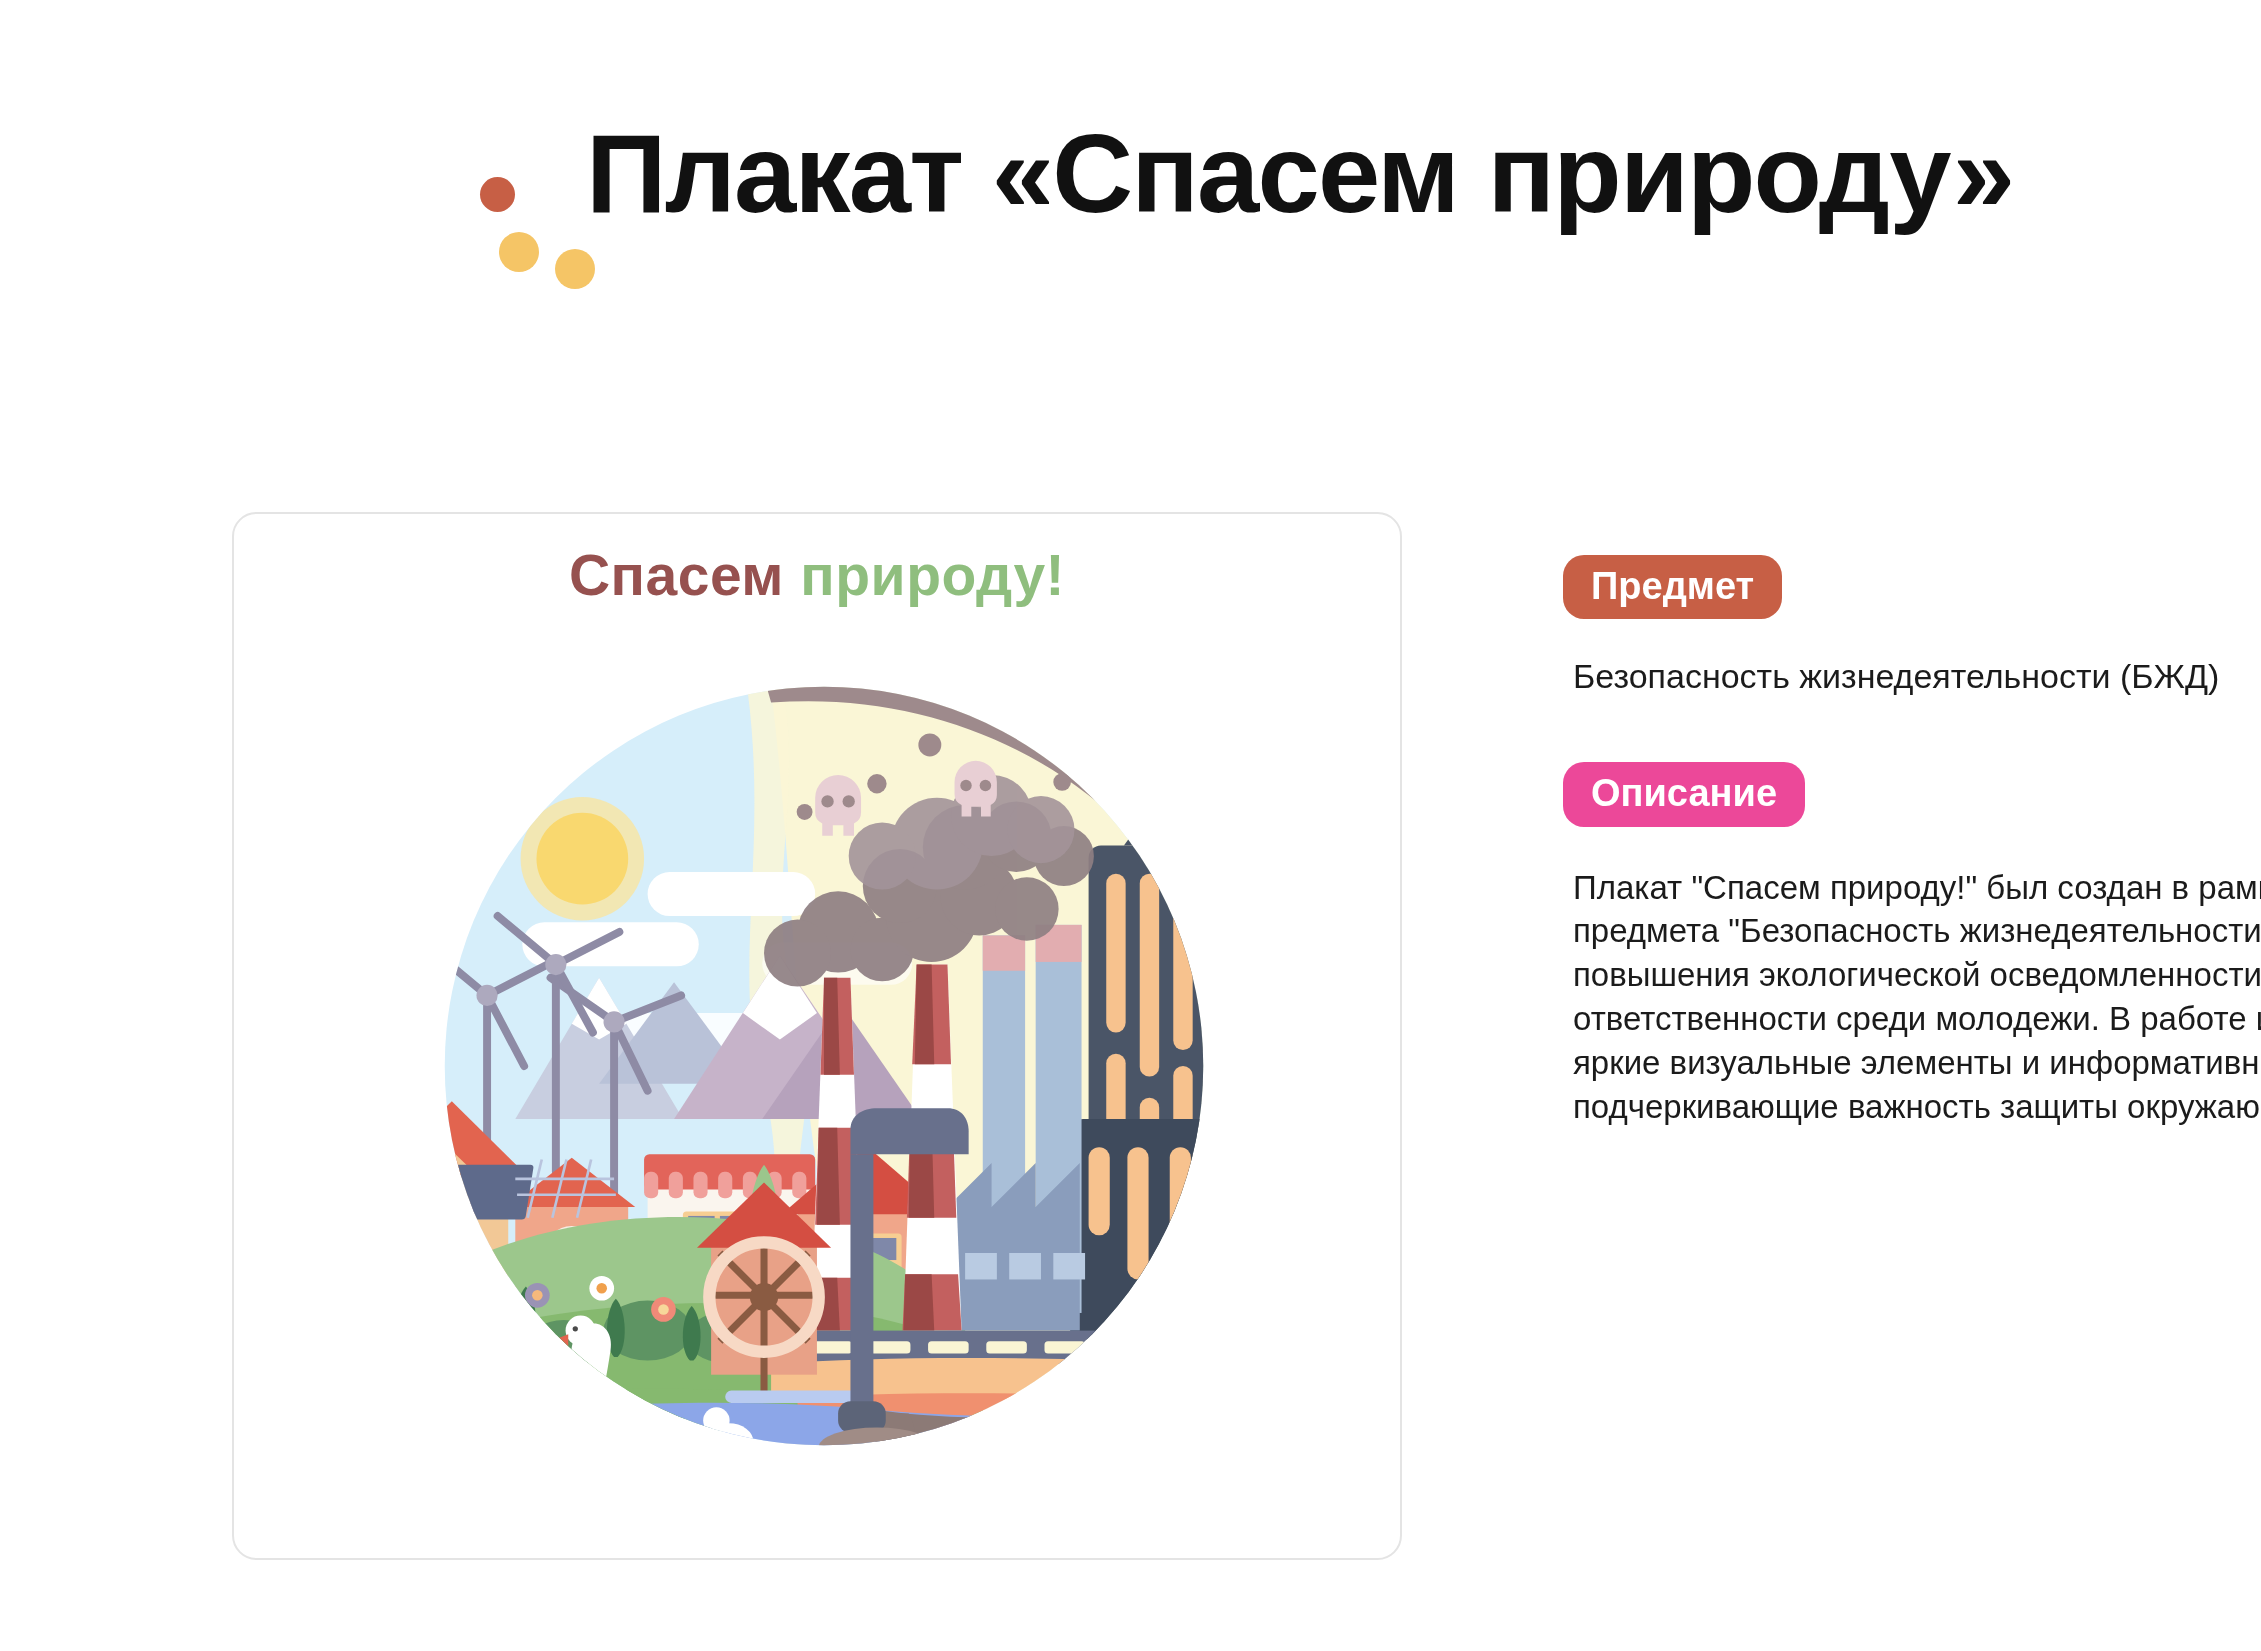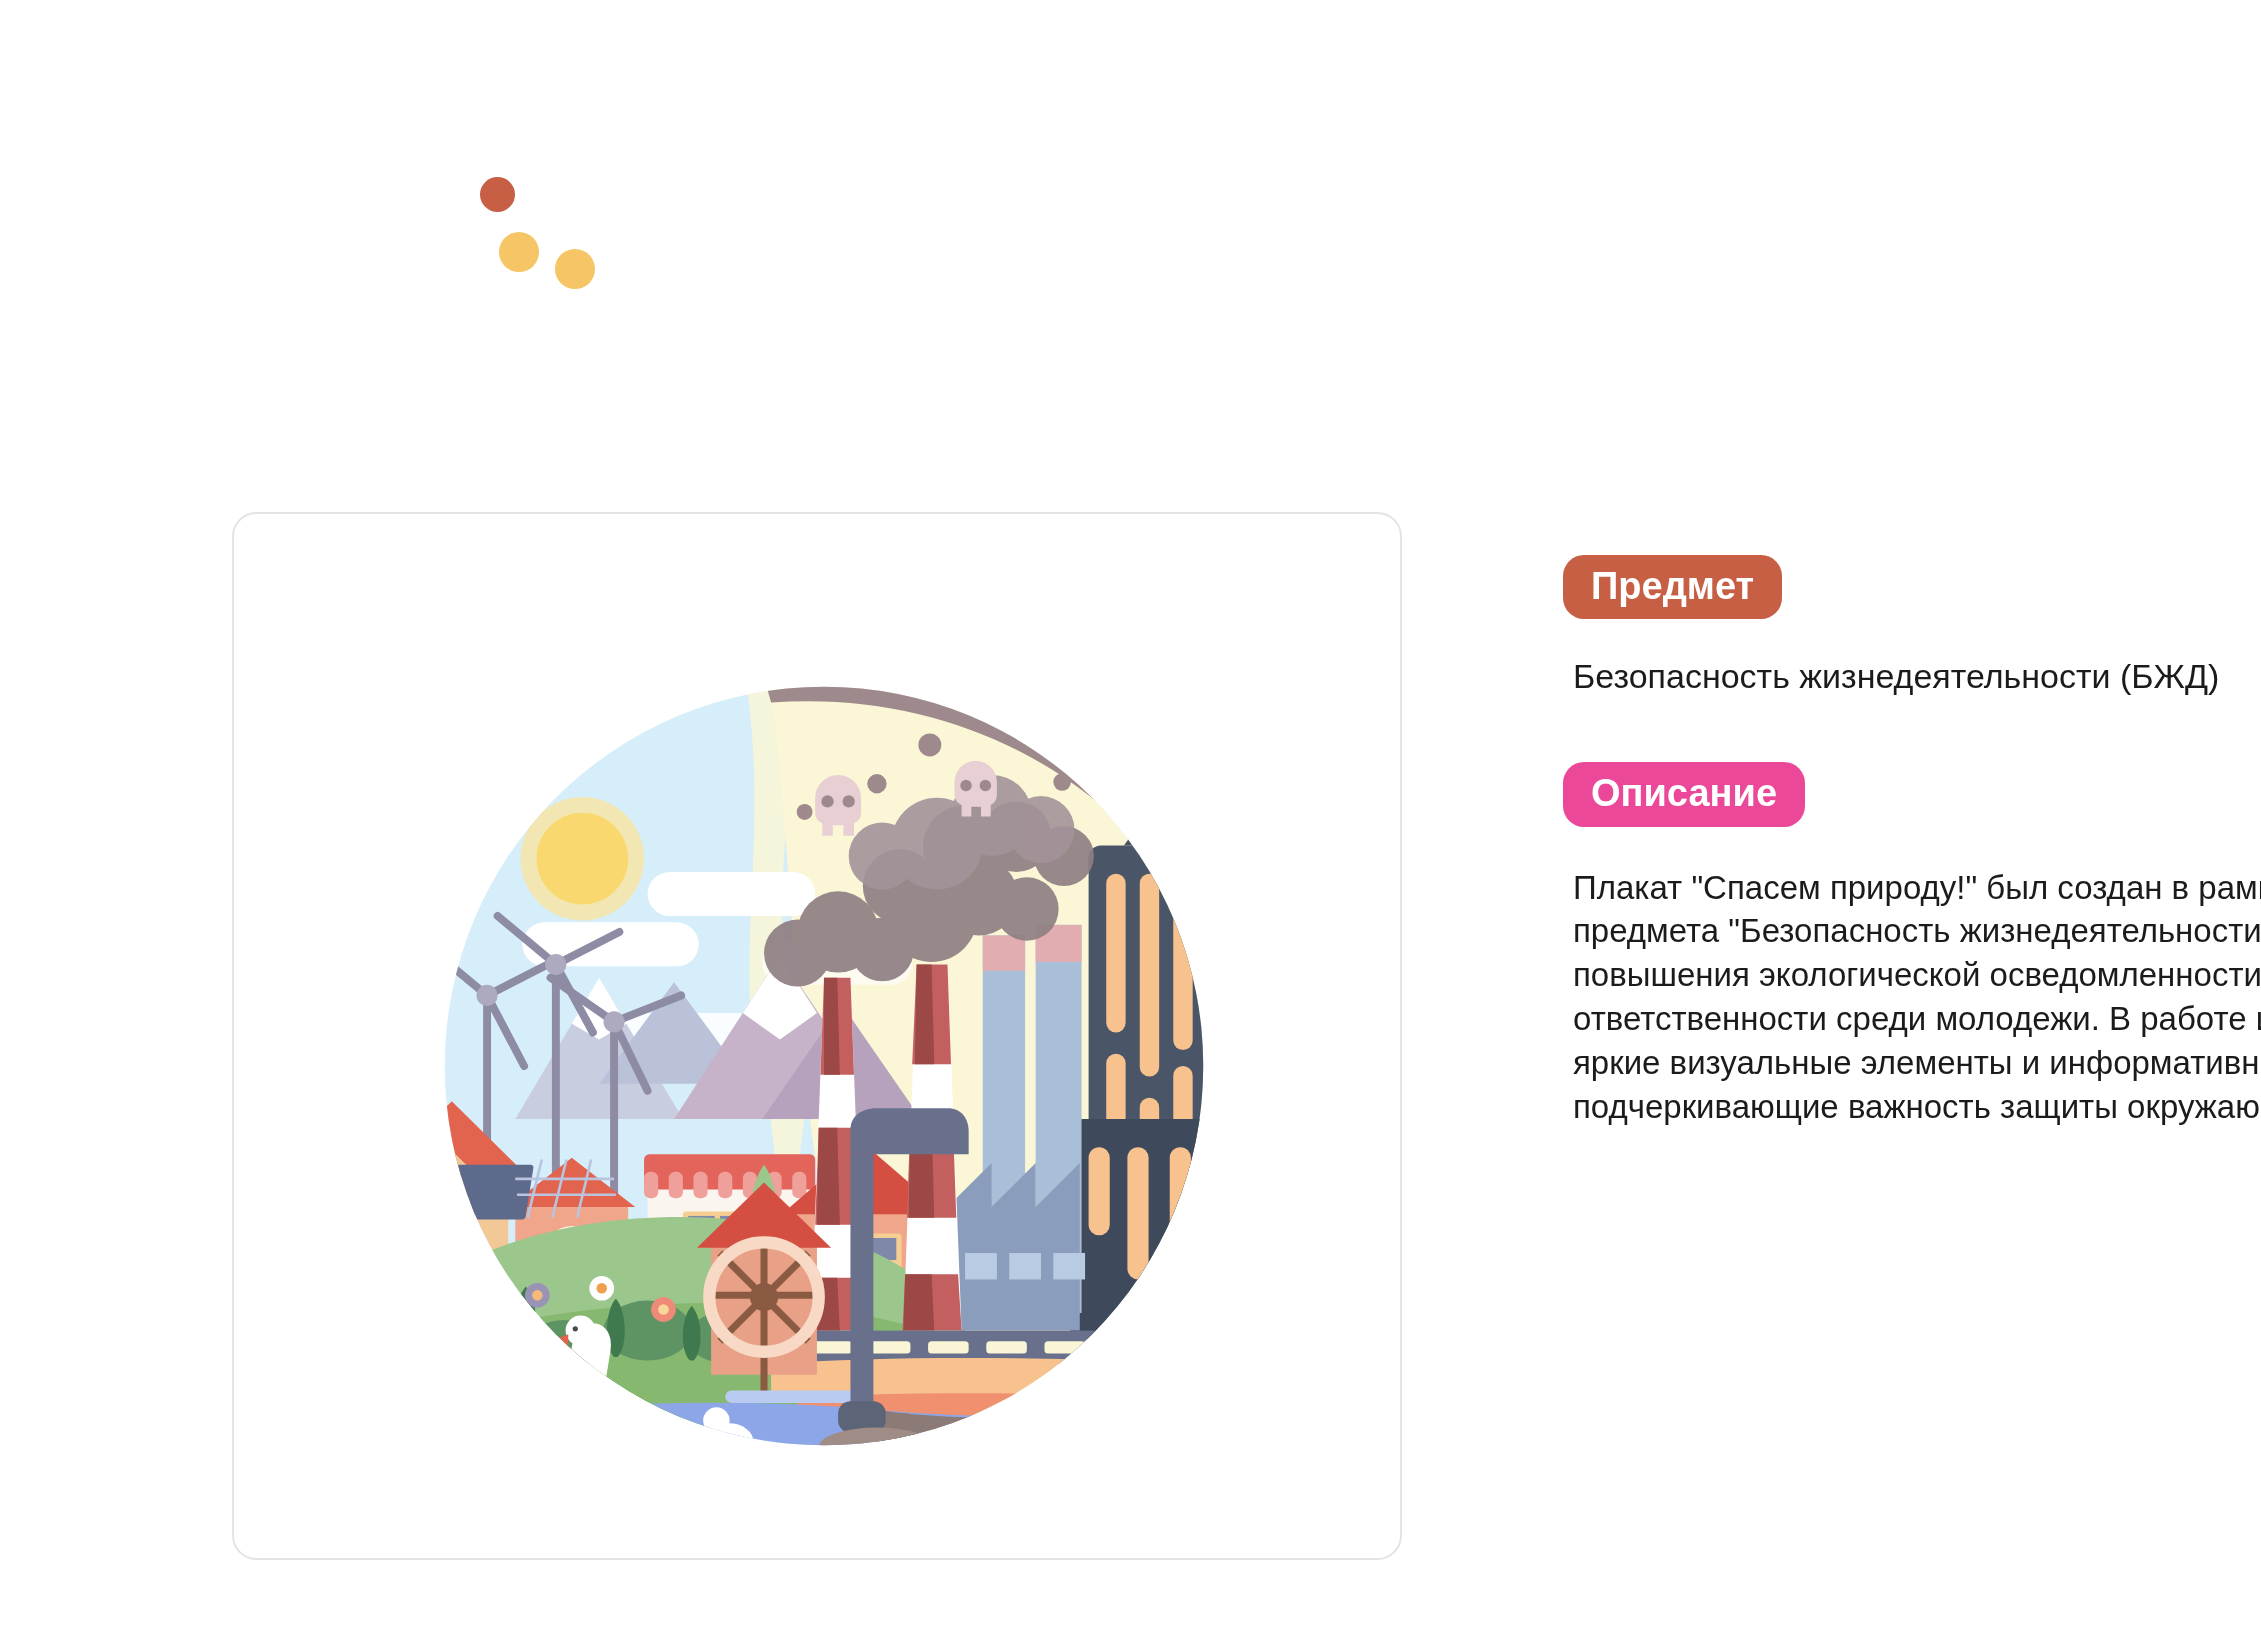--- a/index.html
+++ b/index.html
@@ -124,26 +124,30 @@
   }
 </style>
 </head>
 <body>
 
 <div class="title-block">
   <span class="deco-dot dot-l-red"></span>
   <span class="deco-dot dot-l-y1"></span>
   <span class="deco-dot dot-l-y2"></span>
 
+  <div class="page-title">Плакат «Спасем природу»</div>
 
 </div>
 
 <div class="poster-card">
   <div class="poster-inner">
 
+    <div class="poster-title">
+      <span class="pt-red">Спасем</span><span> </span><span class="pt-green">природу!</span>
+    </div>
 
     <div class="scene">
       <svg class="scene-svg" viewBox="0 0 1000 1000" xmlns="http://www.w3.org/2000/svg">
         <defs>
           <clipPath id="circleClip">
               <circle cx="500" cy="500" r="430"></circle>
             </clipPath>
           <clipPath id="leftHalf">
               <rect x="0" y="0" width="500" height="1000"></rect>
             </clipPath>

